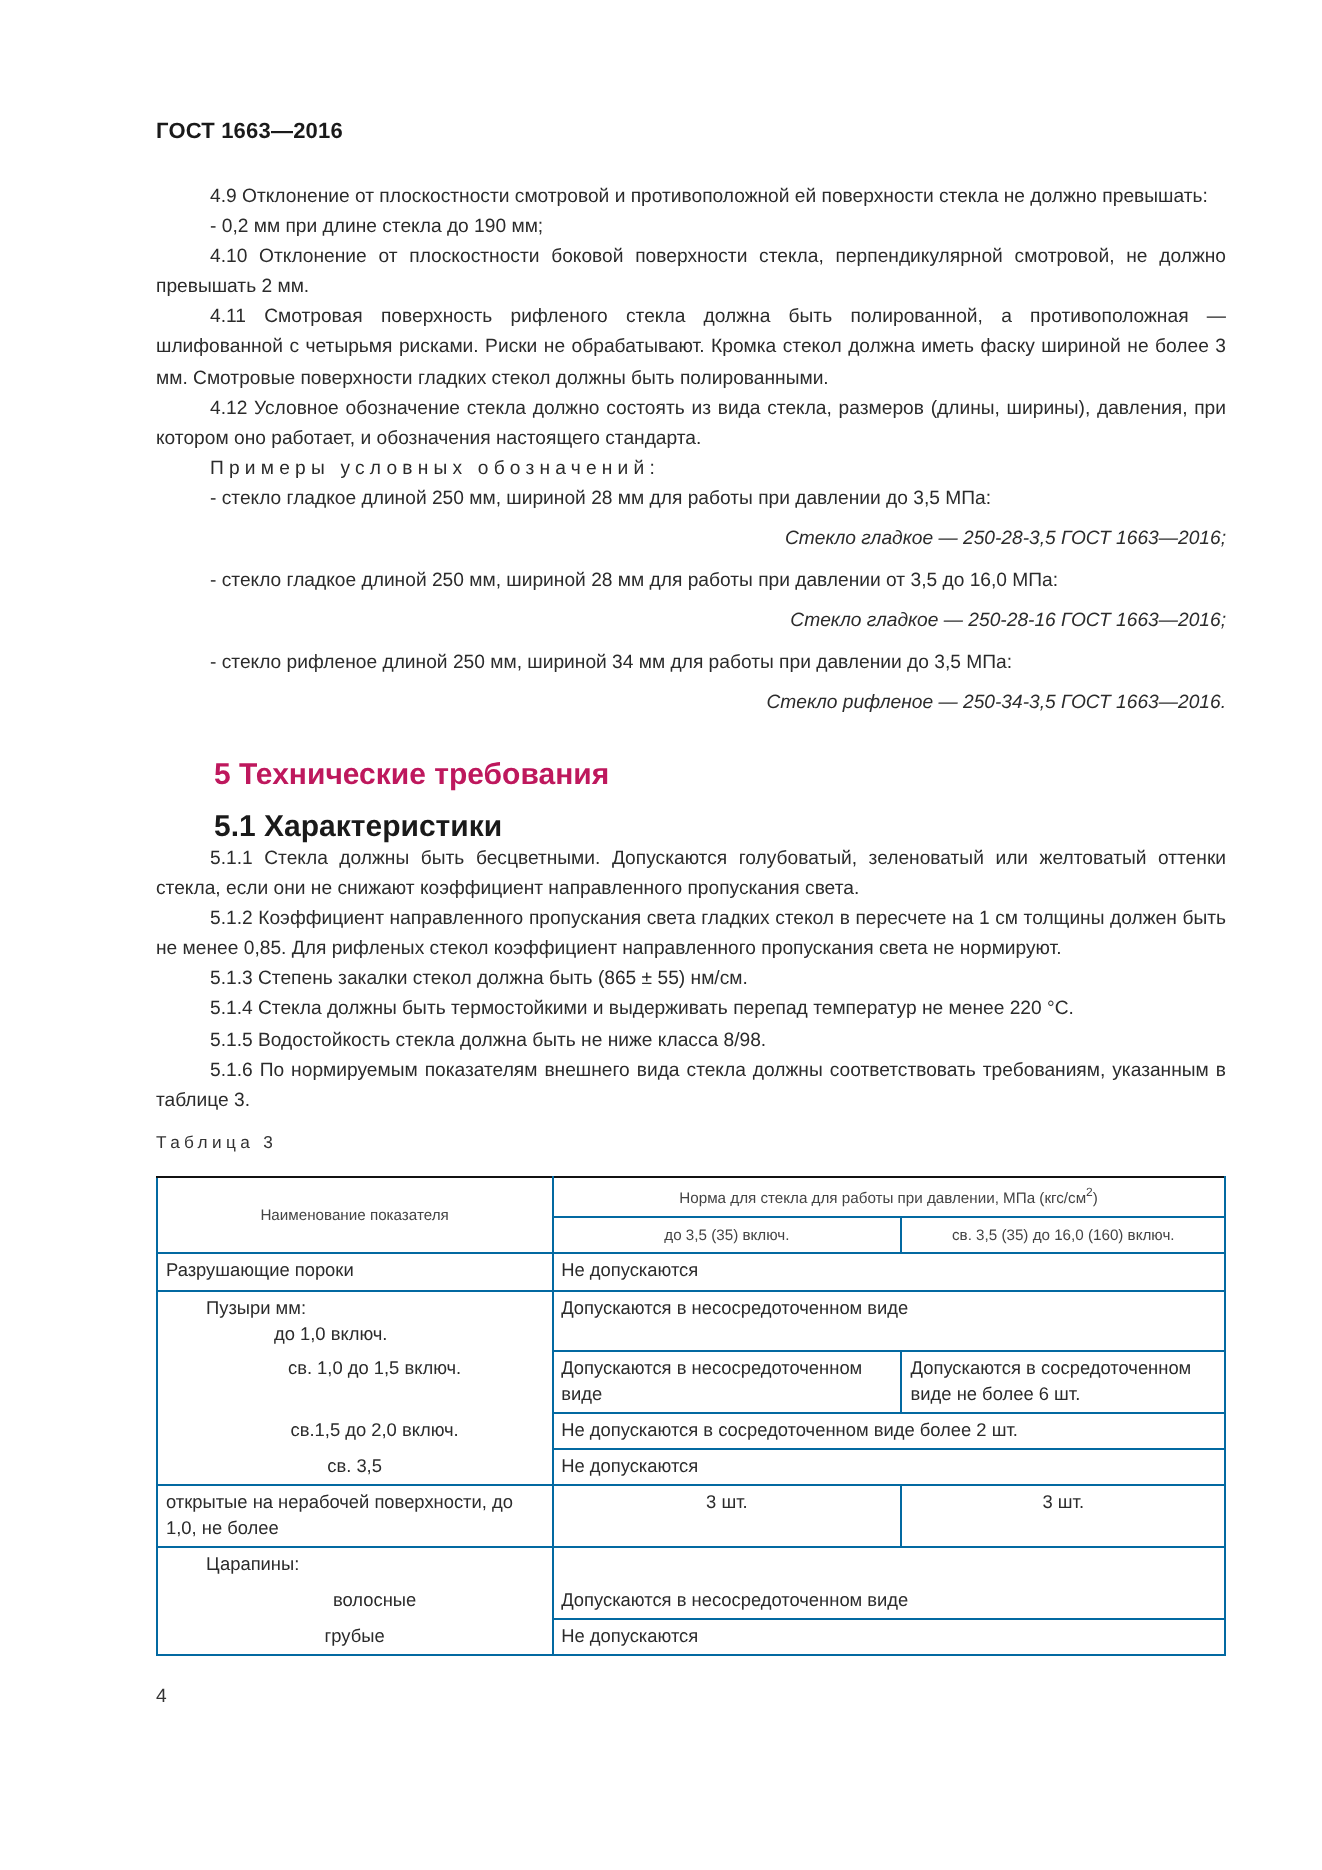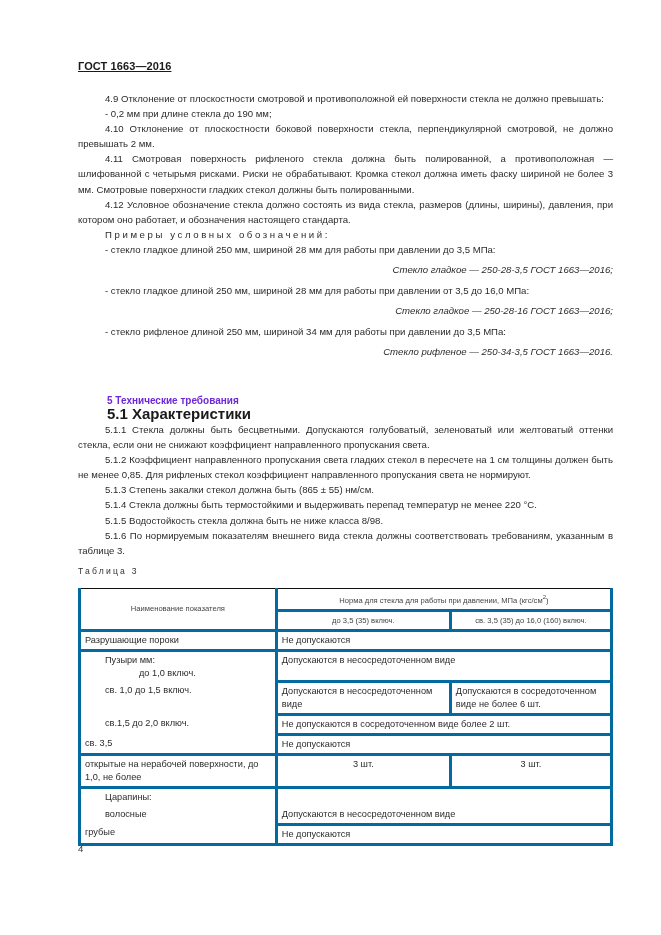--- a/index.html
+++ b/index.html
@@ -1,35 +1,35 @@
 <!DOCTYPE html>
 <html><head>
   <meta charset="utf-8">
   <style>
     html, body { margin: 0; padding: 0; }
     body {
       width: 661px; height: 935px; background: #ffffff; position: relative; overflow: hidden;
       font-family: "Liberation Sans", sans-serif; color: #2b2b2b;
     }
     .page { position: absolute; left: 0; top: 0; width: 661px; height: 935px; }
-    .hdr { position: absolute; left: 78px; top: 60px; font-size: 11px; font-weight: bold; color: #1a1a1a; letter-spacing: 0.1px; text-decoration: underline; }
+    .hdr { position: absolute; left: 78px; top: 60px; font-size: 11px; font-weight: bold; color: #1a1a1a; letter-spacing: 0.1px; }
     .body { position: absolute; left: 78px; top: 91px; width: 535px; font-size: 9.6px; line-height: 15.1px; }
     .p { margin: 0; text-align: justify; }
     .ind { text-indent: 27px; }
     .cen { text-align: right; font-style: italic; margin: 5px 0 6px 0; }
     .spaced { letter-spacing: 2.6px; }
-    .h2 { position: absolute; left: 107px; top: 379px; font-size: 10px; font-weight: bold; color: #6d28d9; margin-top: 16px; }
+    .h2 { position: absolute; left: 107px; top: 379px; font-size: 15px; font-weight: bold; color: #be185d; }
     .h3 { position: absolute; left: 107px; top: 405px; font-size: 15px; font-weight: bold; color: #1a1a1a; }
     .body2 { position: absolute; left: 78px; top: 422px; width: 535px; font-size: 9.6px; line-height: 15.1px; }
     .tcap { position: absolute; left: 78px; top: 566px; font-size: 8.6px; letter-spacing: 2.2px; color: #333; }
     table { position: absolute; left: 78px; top: 588px; width: 535px; border-collapse: collapse; font-size: 9.2px; color: #2b2b2b; }
-    td { border: 3px solid #0369a1; padding: 2px 4px; vertical-align: top; line-height: 13px; }
+    td { border: 1px solid #0369a1; padding: 2px 4px; vertical-align: top; line-height: 13px; }
     .small { font-size: 7.6px; text-align: center; vertical-align: middle; color: #444; }
     .nb-b { border-bottom: none; padding-left: 24px; }
-    .nb-t { border-top: none; }
+    .nb-t { border-top: none; text-align: center; }
     .c { text-align: center; }
     .ind2 { padding-left: 34px; display: block; }
     .pnum { position: absolute; left: 78px; top: 843px; font-size: 9.6px; color: #333; }
     .top-rule { border-top: 1.4px solid #111; }
   </style>
 </head>
 <body>
 
 <div class="page">
 

